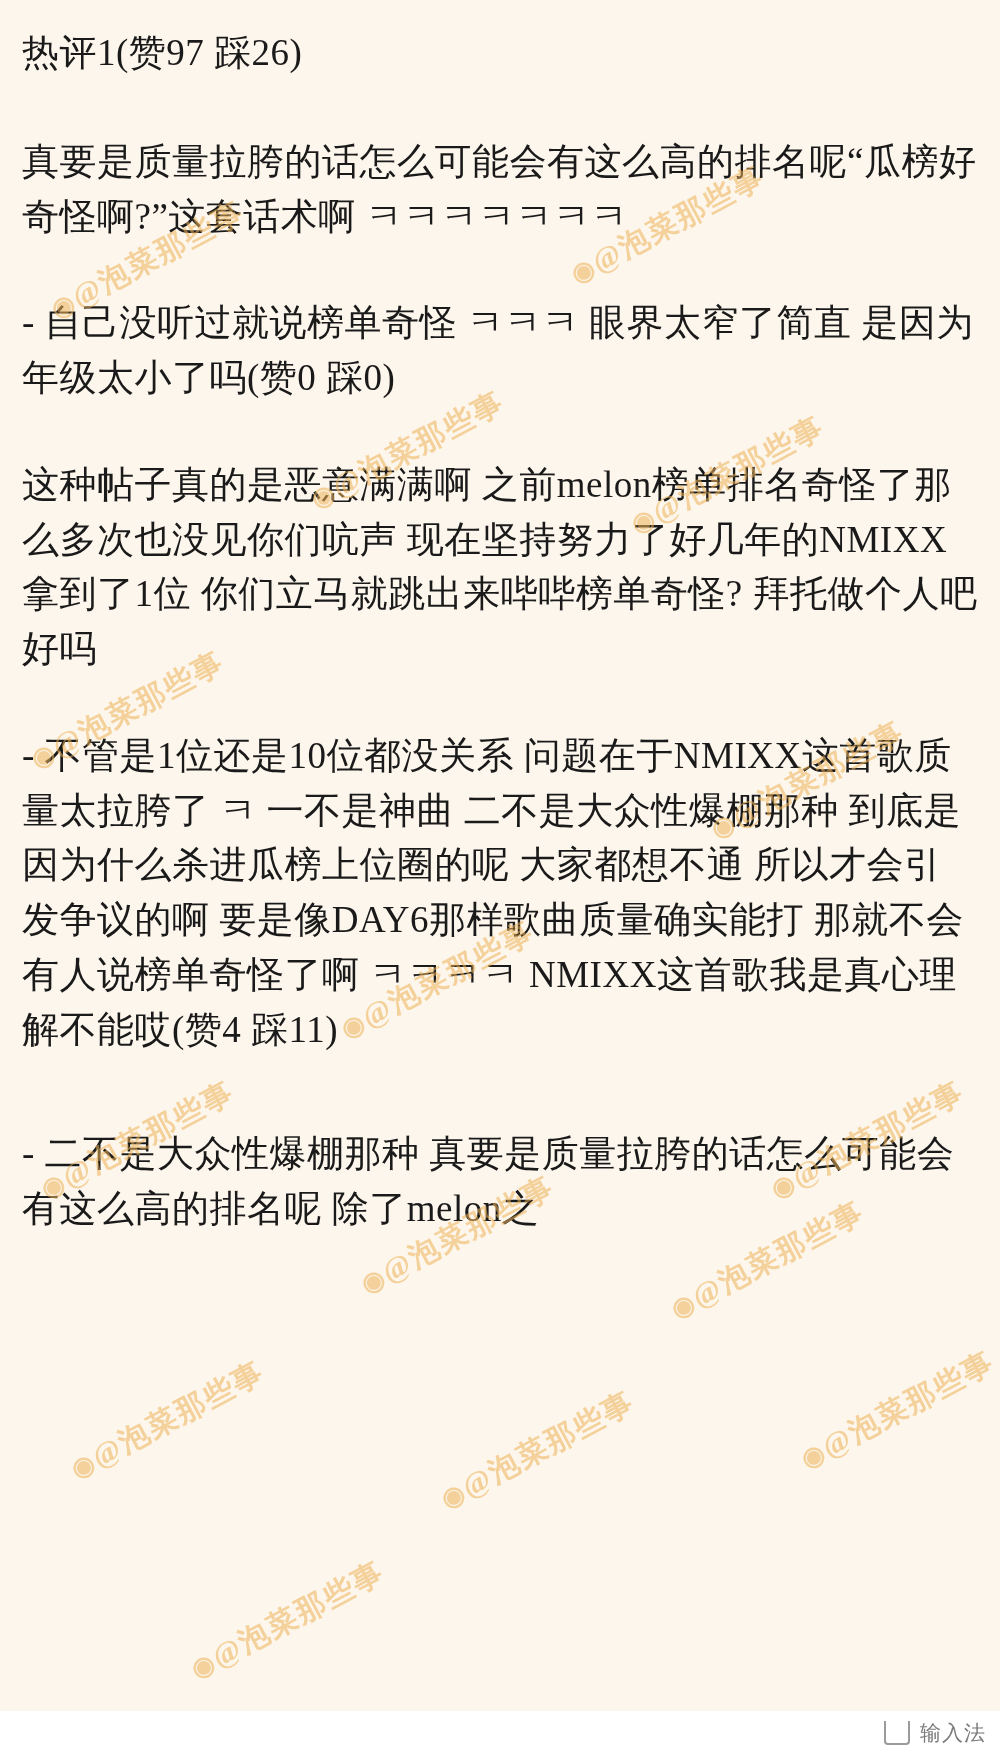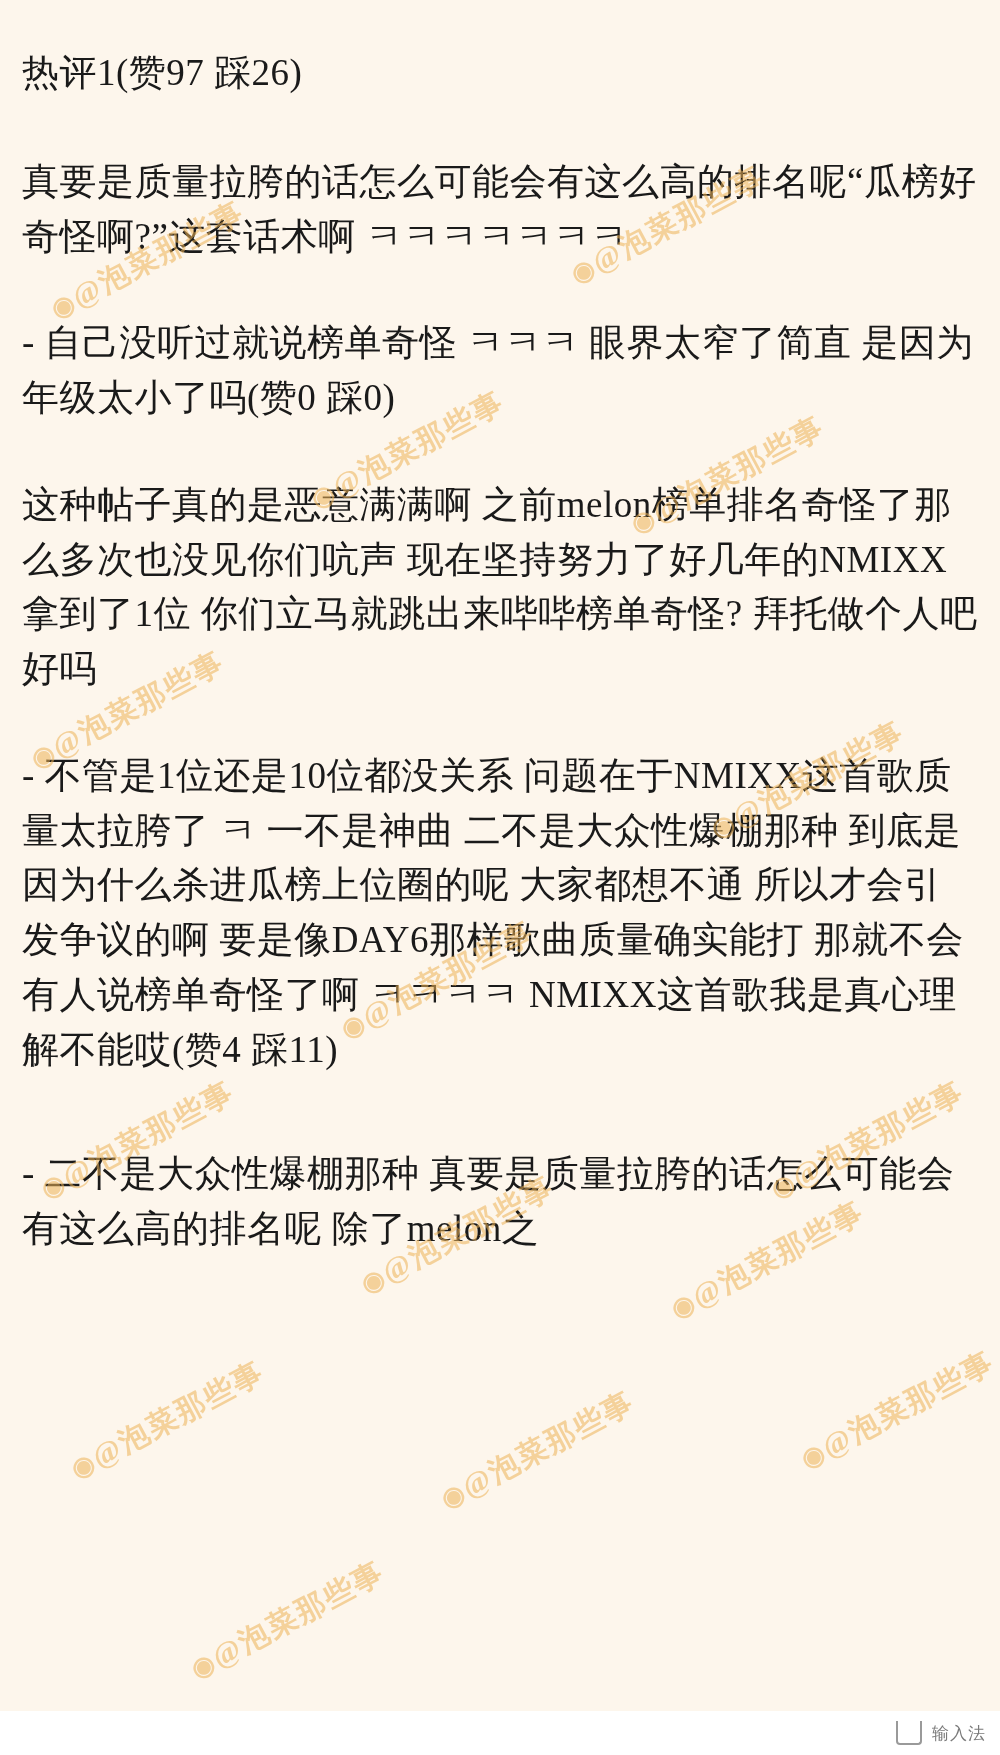--- a/index.html
+++ b/index.html
@@ -47,21 +47,20 @@
 
   .para {
     font-size: 37px;
     line-height: 1.48;
     margin: 0 0 34px 0;
     word-break: break-all;
     letter-spacing: 0.5px;
   }
   .para.heading {
     margin-bottom: 54px;
-    margin-top: 20px;
   }
   .para.reply {
     margin-bottom: 34px;
   }
   .spacer-lg { height: 18px; }
 
   .footer-bar {
     position: absolute;
     bottom: 0;
     left: 0;
@@ -70,21 +69,21 @@
     background: #ffffff;
     z-index: 4;
     display: flex;
     align-items: center;
     justify-content: flex-end;
     padding-right: 14px;
     box-sizing: border-box;
   }
   .footer-bar .fb-text {
     font-family: Liberation Sans, sans-serif;
-    font-size: 17px;
+    font-size: 21px;
     color: #7a7a7a;
     letter-spacing: 1px;
   }
   .footer-bar .fb-icon {
     display: inline-block;
     width: 22px;
     height: 22px;
     border: 2px solid #9a9a9a;
     border-top: none;
     border-radius: 0 0 4px 4px;

